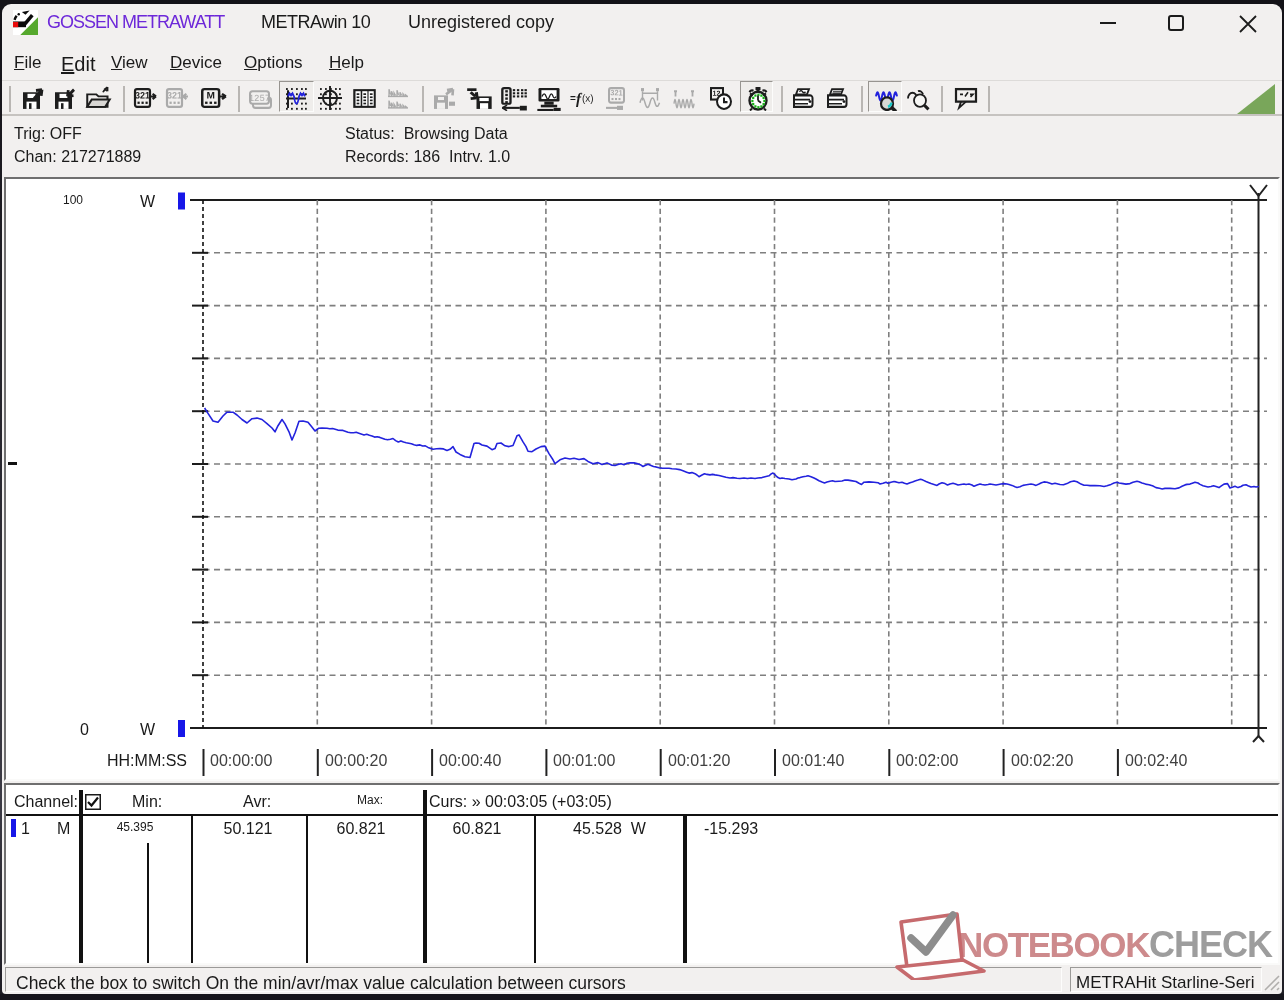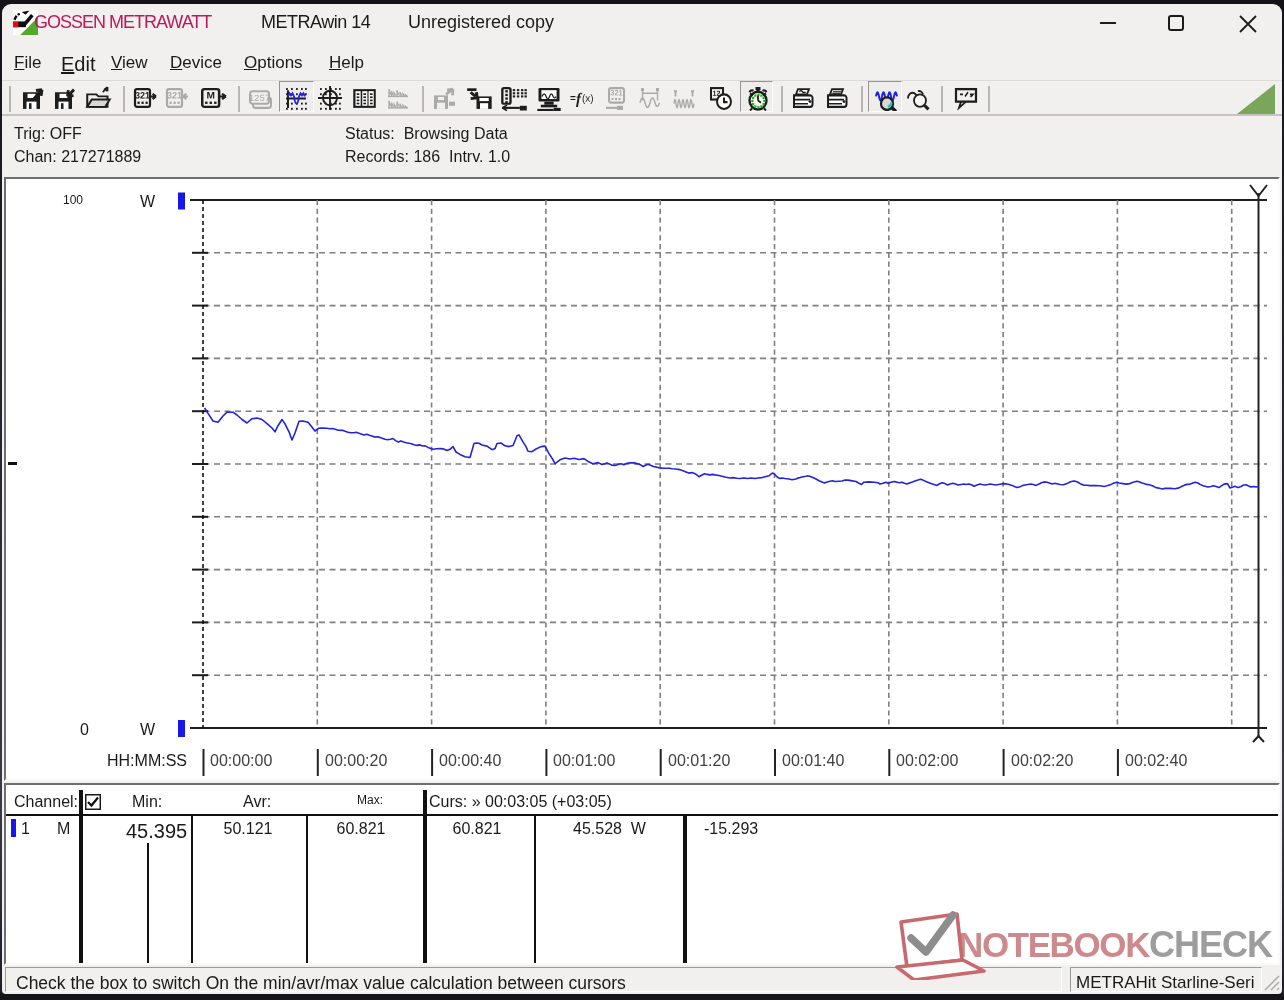--- a/index.html
+++ b/index.html
@@ -13,22 +13,22 @@
 <svg style="position:absolute;left:13px;top:10px" width="25" height="25" viewBox="0 0 24 24">
     <rect width="24" height="24" fill="#fff"></rect>
     <path d="M7 24 L24 24 L24 7 z" fill="#56a82d"></path>
     <rect x="0" y="11" width="12.5" height="5.5" fill="#0b0b0b"></rect>
     <rect x="0" y="11.5" width="5" height="5" fill="#e80b0b"></rect>
     <path d="M10.5 14.5 L18.5 5" stroke="#0b0b0b" stroke-width="3.4"></path>
     <path d="M8.5 2 l7.5 -1.5 -4 4 z" fill="#0b0b0b"></path>
     <circle cx="5.5" cy="4.2" r="1.2" fill="#0b0b0b"></circle>
     <path d="M1.5 9.5 a10 10 0 0 1 2 -4" stroke="#0b0b0b" stroke-width="2.4" fill="none"></path>
   </svg>
-<div class="abs" style="left:34px;top:12px;font-size:18px;letter-spacing:-1px;color:#be185d;">GOSSEN METRAWATT</div>
-<div class="abs" style="left:261px;top:12px;font-size:18px;letter-spacing:-0.5px;color:#1b1b1b;">METRAwin 14</div>
+<div class="abs" style="left:47px;top:12px;font-size:18px;letter-spacing:-1px;color:#6d28d9;">GOSSEN METRAWATT</div>
+<div class="abs" style="left:261px;top:12px;font-size:18px;letter-spacing:-0.5px;color:#1b1b1b;">METRAwin 10</div>
 <div class="abs" style="left:408px;top:12px;font-size:18px;letter-spacing:0px;color:#1b1b1b;">Unregistered copy</div>
 <div class="abs" style="left:1100px;top:22px;width:16px;height:2px;background:#1b1b1b;"></div>
 <div class="abs" style="left:1168px;top:15px;width:16px;height:16px;border:2px solid #1b1b1b;border-radius:3px;"></div>
 <svg class="abs" style="left:1239px;top:15px" width="18" height="18" viewBox="0 0 18 18">
     <path d="M1 1 L17 17 M17 1 L1 17" stroke="#1b1b1b" stroke-width="1.8"></path>
   </svg>
 
 <div class="abs" style="left:14px;top:53px;font-size:17px;"><u>F</u>ile</div>
 <div class="abs" style="left:61px;top:53px;font-size:20px;"><u>E</u>dit</div>
 <div class="abs" style="left:111px;top:53px;font-size:17px;"><u>V</u>iew</div>
@@ -395,21 +395,21 @@
     <rect x="0.75" y="0.75" width="14.5" height="14.5" fill="#fff" stroke="#1a1a1a" stroke-width="1.5"></rect>
     <path d="M3 8 L6.5 11.5 L13 3.5" stroke="#111" stroke-width="2.2" fill="none"></path>
   </svg>
 <div class="abs" style="left:132px;top:793px;font-size:16px;">Min:</div>
 <div class="abs" style="left:243px;top:793px;font-size:16px;">Avr:</div>
 <div class="abs" style="left:357px;top:793px;font-size:12px;">Max:</div>
 <div class="abs" style="left:429px;top:793px;font-size:16px;">Curs: » 00:03:05 (+03:05)</div>
 <div class="abs" style="left:11px;top:819px;width:5px;height:18px;background:#1717e8;"></div>
 <div class="abs" style="left:21px;top:820px;font-size:16px;">1</div>
 <div class="abs" style="left:57px;top:820px;font-size:16px;">M</div>
-<div class="abs" style="left:126px;top:820px;width:50px;font-size:20px;text-align:right;">45.395</div>
+<div class="abs" style="left:110px;top:820px;width:50px;font-size:12px;text-align:center;">45.395</div>
 <div class="abs" style="left:223px;top:820px;width:50px;font-size:16px;text-align:center;">50.121</div>
 <div class="abs" style="left:336px;top:820px;width:50px;font-size:16px;text-align:center;">60.821</div>
 <div class="abs" style="left:452px;top:820px;width:50px;font-size:16px;text-align:center;">60.821</div>
 <div class="abs" style="left:573px;top:820px;font-size:16px;">45.528 &nbsp;W</div>
 <div class="abs" style="left:704px;top:820px;font-size:16px;">-15.293</div>
 
 <div class="abs" style="left:5px;top:967px;width:1057px;height:25px;border:1px solid;border-color:#9b9a98 #fdfdfc #fdfdfc #9b9a98;"></div>
 <div class="abs" style="left:1070px;top:967px;width:192px;height:25px;border:1px solid;border-color:#9b9a98 #fdfdfc #fdfdfc #9b9a98;"></div>
 <div class="abs" style="left:16px;top:973px;font-size:17.5px;">Check the box to switch On the min/avr/max value calculation between cursors</div>
 <div class="abs" style="left:1076px;top:973px;font-size:17px;">METRAHit Starline-Seri</div>

